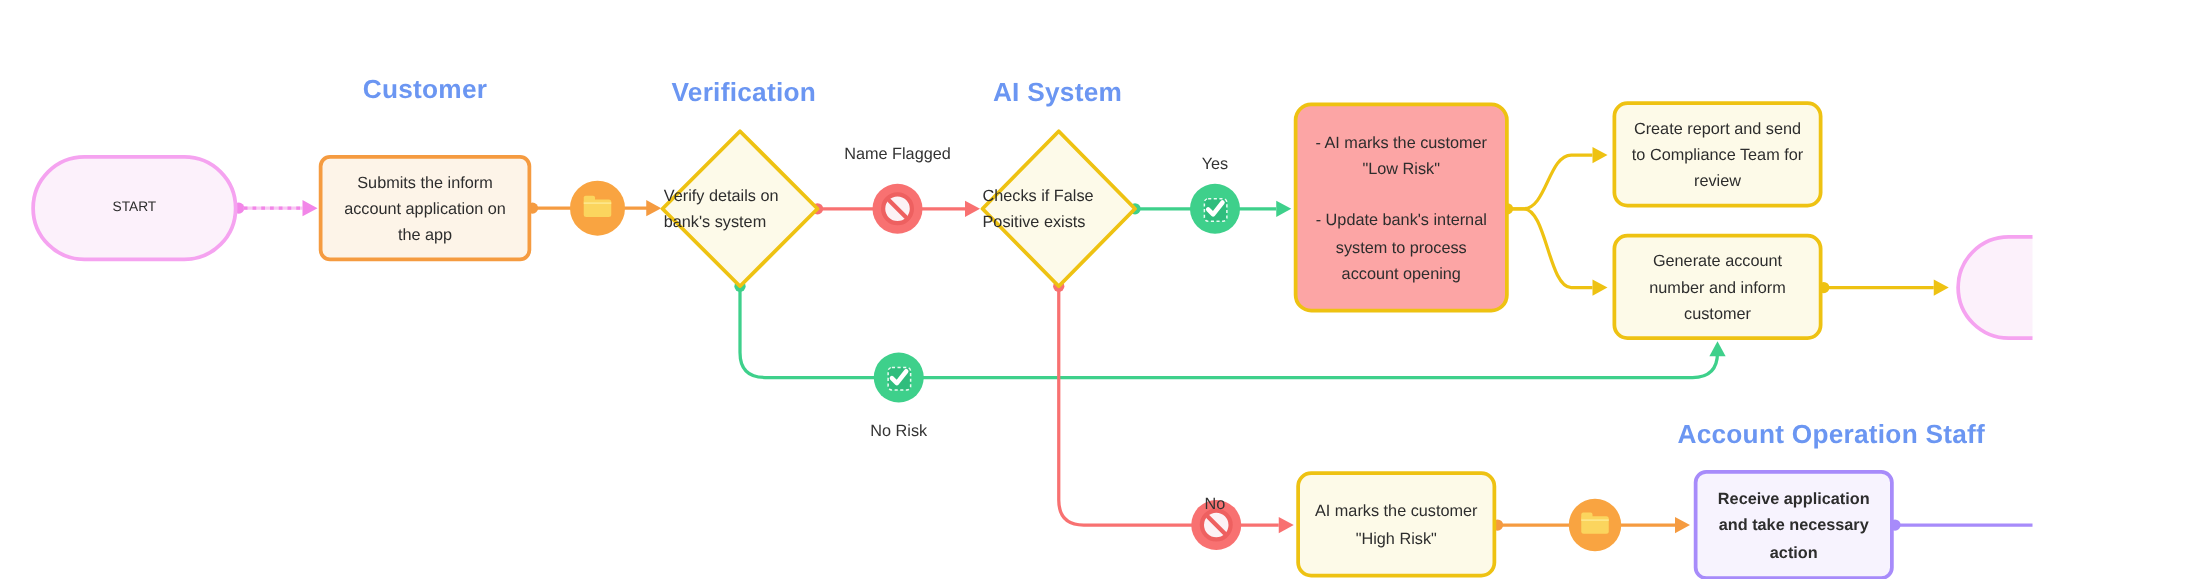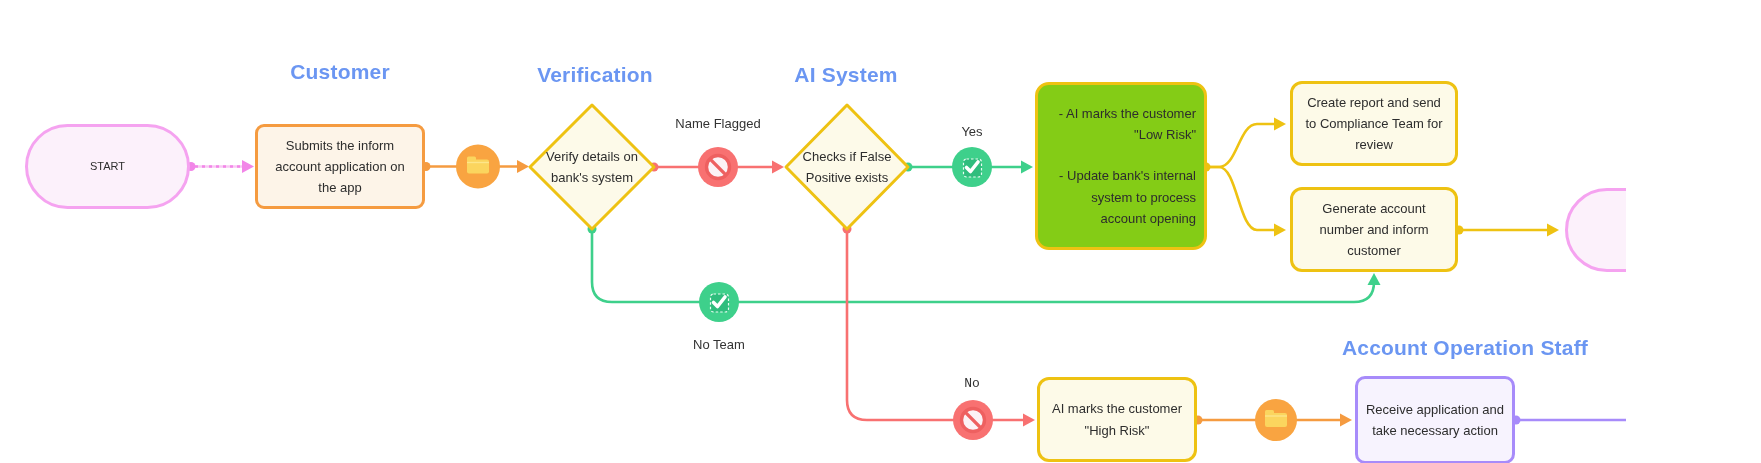--- a/index.html
+++ b/index.html
@@ -9,26 +9,26 @@
   }
   #edge-layer{position:absolute;left:0;top:0;width:1761px;height:463px;}
   .node{
     position:absolute;box-sizing:border-box;display:flex;flex-direction:column;
     align-items:center;justify-content:center;text-align:center;
     font-size:13px;line-height:1.62;color:#2d2d2d;font-weight:500;
   }
   .pill{border:3px solid #F5A3F0;background:#FCF1FB;border-radius:44px;font-size:11px;}
   .box-orange{border:3px solid #F59B40;background:#FDF4E8;border-radius:9px;padding:0 11px;}
   .box-gold{border:3px solid #EEC212;background:#FDFAE8;border-radius:12px;padding:0 9px;}
-  .box-gold-big{border:3px solid #EEC212;background:#84cc16;border-radius:14px;padding:0 8px;text-align:right;}
-  .box-purple{border:3px solid #A78BFA;background:#F7F3FE;border-radius:10px;padding:0 5px;}
+  .box-gold-big{border:3px solid #EEC212;background:#fca5a5;border-radius:14px;padding:0 8px;}
+  .box-purple{border:3px solid #A78BFA;background:#F7F3FE;border-radius:10px;padding:0 5px;font-weight:bold;}
   .low-risk-line2{margin-top:20px;}
   .diamond-label{
     position:absolute;width:122px;transform:translate(-50%,-50%);
-    text-align:center;font-size:13px;line-height:1.62;color:#2d2d2d;font-weight:500;
+    text-align:left;font-size:13px;line-height:1.62;color:#2d2d2d;font-weight:500;
   }
   .lane-label{
     position:absolute;transform:translate(-50%,0);white-space:nowrap;
     font-size:21px;font-weight:bold;color:#6B96F2;letter-spacing:.2px;
   }
   .edge-label{
     position:absolute;transform:translate(-50%,-50%);white-space:nowrap;
     font-size:13px;color:#333333;font-weight:500;
   }
 </style>
@@ -169,16 +169,16 @@
   <div class="node box-gold" style="left:1290px;top:153px;width:168px;height:85px;">Generate account number and inform customer</div>
 
   <div class="node pill" style="left:1565px;top:154px;width:170px;height:84px;text-align:right;">END</div>
 
   <div class="node box-gold" style="left:1037px;top:343px;width:160px;height:85px;">AI marks the customer "High Risk"</div>
 
   <div class="node box-purple" style="left:1355px;top:342px;width:160px;height:88px;">Receive application and take necessary action</div>
 
   <div class="edge-label" style="left:718px;top:89px;">Name Flagged</div>
   <div class="edge-label" style="left:972px;top:97px;">Yes</div>
-  <div class="edge-label" style="left:719px;top:310px;">No Team</div>
-  <div class="edge-label" style="left:972px;top:349px;font-family:Liberation Mono, monospace;">No</div>
+  <div class="edge-label" style="left:719px;top:310px;">No Risk</div>
+  <div class="edge-label" style="left:972px;top:369px;">No</div>
 
 </div>
 
 </body></html>

